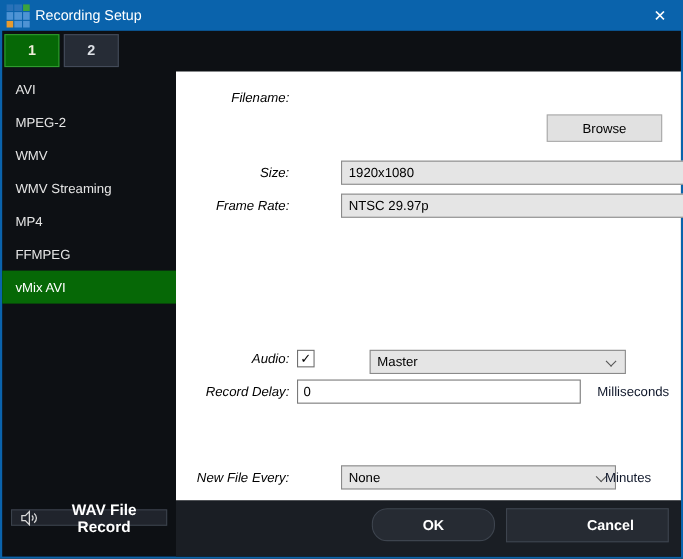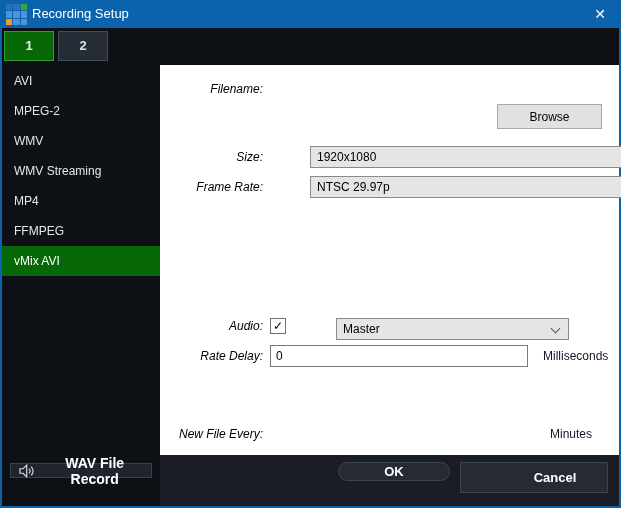--- a/index.html
+++ b/index.html
@@ -40,21 +40,21 @@
     line-height:20px;padding-left:6px;color:#000;margin-left:40px;}
   .chev{position:absolute;right:9px;top:6px;width:7px;height:7px;
     border-right:1px solid #555;border-bottom:1px solid #555;transform:rotate(45deg);}
   .checkbox{position:absolute;left:110px;top:253px;width:16px;height:16px;
     border:1px solid #707070;background:#fff;text-align:center;line-height:14px;font-size:12px;color:#000;}
   .unit{position:absolute;line-height:22px;color:#0f172a;}
   
   .bottombar{position:absolute;left:158px;top:427px;width:459px;height:51px;background:#1a1e24;}
   .darkbtn{background:#262b33;border:1px solid #3d444e;color:#ffffff;font-weight:bold;
     font-size:13px;font-family:"Liberation Sans",sans-serif;}
-  .btn-ok{position:absolute;left:178px;top:7px;width:112px;height:19px;border-radius:14px;}
+  .btn-ok{position:absolute;left:178px;top:7px;width:112px;height:30px;border-radius:14px;}
   .btn-cancel{position:absolute;left:300px;top:7px;width:148px;height:31px;padding-left:48px;}
   .btn-wav{position:absolute;left:8px;top:435px;width:142px;height:15px;
     background:#20242c;border:1px solid #3a414b;color:#fff;font-weight:bold;font-size:14px;
     font-family:"Liberation Sans",sans-serif;display:flex;align-items:center;padding-left:8px;gap:9px;}
 </style>
 </head>
 <body>
 
 <div class="window">
 
@@ -105,25 +105,29 @@
         <i class="chev"></i>
       </div>
 
       <div class="flabel" style="top:250px">Audio:</div>
       <div class="checkbox">✓</div>
       <div class="dropdown" style="left:136px;top:253px;width:233px">
         <span>Master</span>
         <i class="chev"></i>
       </div>
 
-      <div class="flabel" style="top:280px">Rate Delay:</div>
+      <div class="flabel" style="top:280px">Record Delay:</div>
       <input class="textbox" style="left: 110px; top: 280px; width: 258px; height: 22px;" value="0">
       <div class="unit" style="left:383px;top:280px">Milliseconds</div>
 
       <div class="flabel" style="top:358px">New File Every:</div>
+      <div class="dropdown" style="left:110px;top:358px;width:250px">
+        <span>None</span>
+        <i class="chev"></i>
+      </div>
       <div class="unit" style="left:390px;top:358px">Minutes</div>
 
     </div>
 
     <div class="bottombar">
       <button class="darkbtn btn-ok">OK</button>
       <button class="darkbtn btn-cancel">Cancel</button>
     </div>
 
     <button class="btn-wav">

